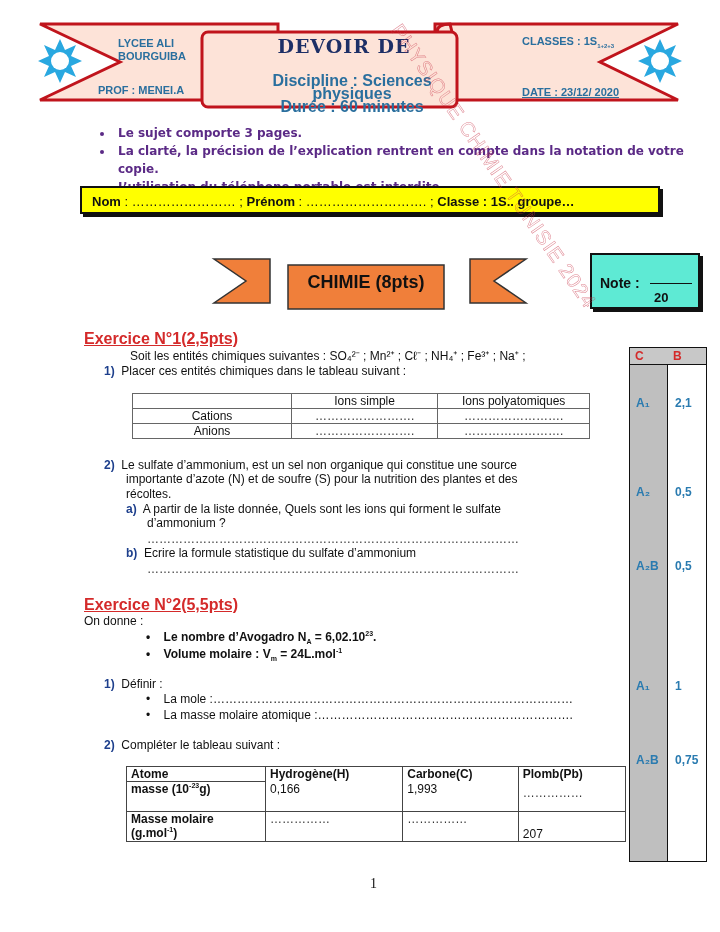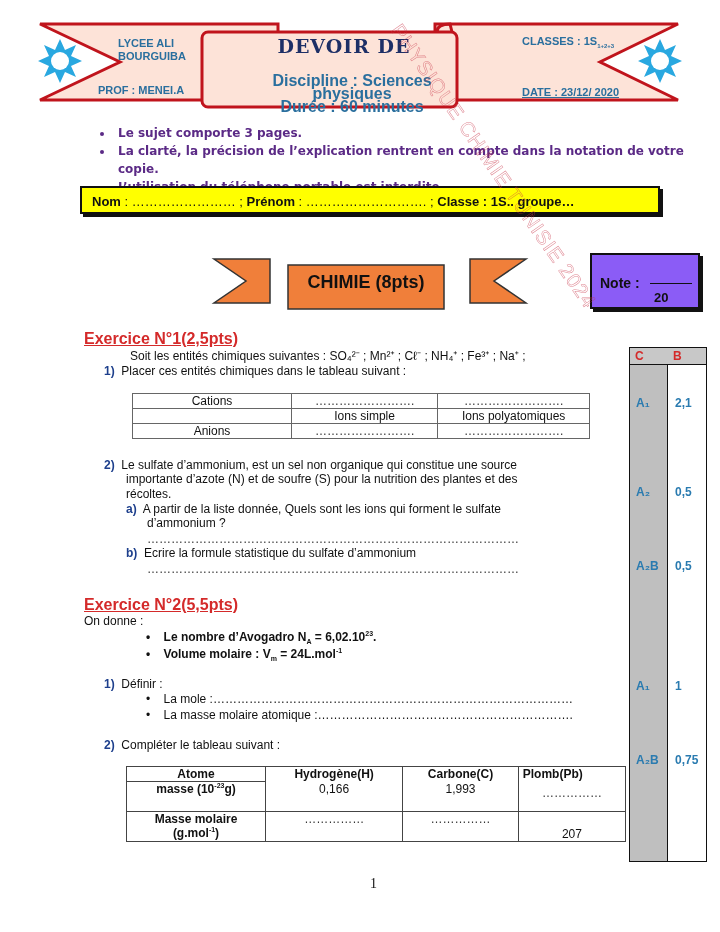--- a/index.html
+++ b/index.html
@@ -12,34 +12,34 @@
   .disc{position:absolute;left:236px;top:74px;width:232px;text-align:center;color:#2a6f9e;font-weight:bold;font-size:16px;line-height:13px;}
   
   .wm{position:absolute;left:405px;top:20px;transform-origin:0 0;transform:rotate(55deg);color:rgba(220,90,110,0.55);font-size:20px;font-family:"Liberation Sans",sans-serif;letter-spacing:1px;white-space:nowrap;-webkit-text-stroke:0.5px rgba(200,50,70,0.6);color:transparent;}
   
   ul.instr{position:absolute;left:92px;top:124px;margin:0;padding:0 0 0 22px;color:#5b2a86;font-weight:bold;font-size:12px;line-height:18px;font-family:"DejaVu Sans",sans-serif;}
   ul.instr li{padding-left:4px;}
   ul.instr li.u span{text-decoration:underline;}
   .idbox{position:absolute;left:80px;top:186px;width:580px;height:28px;background:#ffff00;border:2px solid #111;box-shadow:3px 3px 0 #111;font-size:13px;line-height:28px;padding-left:10px;box-sizing:border-box;}
   .idbox b{font-weight:bold;}
   
-  .note-box{position:absolute;left:590px;top:253px;width:110px;height:56px;background:#8b5cf6;border:2px solid #111;box-shadow:3px 3px 0 #111;box-sizing:border-box;}
+  .note-box{position:absolute;left:590px;top:253px;width:110px;height:56px;background:#5eead4;border:2px solid #111;box-shadow:3px 3px 0 #111;box-sizing:border-box;}
   .note-lbl{position:absolute;left:8px;top:20px;font-weight:bold;font-size:14px;}
   .note-line{position:absolute;left:58px;top:28px;width:42px;height:1px;background:#111;}
   .note-den{position:absolute;left:62px;top:35px;font-weight:bold;font-size:13px;}
   
   .ex-title{position:absolute;color:#d42a2a;font-weight:bold;font-size:16px;text-decoration:underline;}
   .txt{position:absolute;font-size:12px;line-height:14px;}
   .num{font-weight:bold;color:#1d3f8c;}
   .bold{font-weight:bold;}
   sup,sub{font-size:7px;line-height:0;}
   table.t1{position:absolute;left:132px;top:393px;width:458px;border-collapse:collapse;font-size:12px;}
   table.t1 td{border:1px solid #666;height:14px;padding:0 4px;text-align:center;}
   table.t2{position:absolute;left:126px;top:766px;width:500px;border-collapse:collapse;font-size:12px;}
-  table.t2 td{border:1px solid #444;text-align:center;vertical-align:top;padding:0 4px;}
+  table.t2 td{border:1px solid #444;vertical-align:top;padding:0 4px;}
   .dots{color:#333;letter-spacing:0px;}
   
   .gcol{position:absolute;left:629px;top:347px;width:78px;height:515px;border:1px solid #111;box-sizing:border-box;}
   .gcol .c{position:absolute;left:0;top:0;width:37px;height:100%;background:#bfbfbf;border-right:1px solid #111;}
   .gcol .hdr{position:absolute;left:0;top:0;width:100%;height:16px;border-bottom:1px solid #111;background:#c8c8c8;}
   .gcol .hc{position:absolute;left:5px;top:1px;color:#d42a2a;font-weight:bold;font-size:12px;}
   .gcol .hb{position:absolute;left:43px;top:1px;color:#d42a2a;font-weight:bold;font-size:12px;}
   .gc{position:absolute;left:6px;color:#2a7bb0;font-weight:bold;font-size:12px;}
   .gb{position:absolute;left:45px;color:#2a7bb0;font-weight:bold;font-size:12px;}
   .pagenum{position:absolute;left:370px;top:876px;font-family:"Liberation Serif",serif;font-size:14px;}
@@ -107,28 +107,28 @@
 
 <div class="wm">PHYSIQUE CHIMIE TUNISIE 2024</div>
 
 <div class="ex-title" style="left:84px;top:330px;">Exercice N°1(2,5pts)</div>
 <div class="txt" style="left:130px;top:349px;"><span>Soit les entités chimiques suivantes : </span><span>SO₄²⁻ ; Mn²⁺ ; Cℓ⁻ ; NH₄⁺ ; Fe³⁺ ; Na⁺ ;</span></div>
 <div class="txt" style="left:104px;top:364px;text-align:center;"><span class="num">1)</span>&nbsp; <span>Placer ces entités chimiques dans le tableau suivant :</span></div>
 
 <table class="t1">
   <tbody>
       <tr>
-    <td>Cations</td>
-    <td class="dots">…………………….</td>
-    <td class="dots">…………………….</td>
-  </tr>
-  <tr>
     <td style="width:150px"></td>
     <td>Ions simple</td>
     <td>Ions polyatomiques</td>
+  </tr>
+  <tr>
+    <td>Cations</td>
+    <td class="dots">…………………….</td>
+    <td class="dots">…………………….</td>
   </tr>
   <tr>
     <td>Anions</td>
     <td class="dots">…………………….</td>
     <td class="dots">…………………….</td>
   </tr>
 </tbody>
   </table>
 
 <div class="txt" style="left:104px;top:458px;width:500px;">

